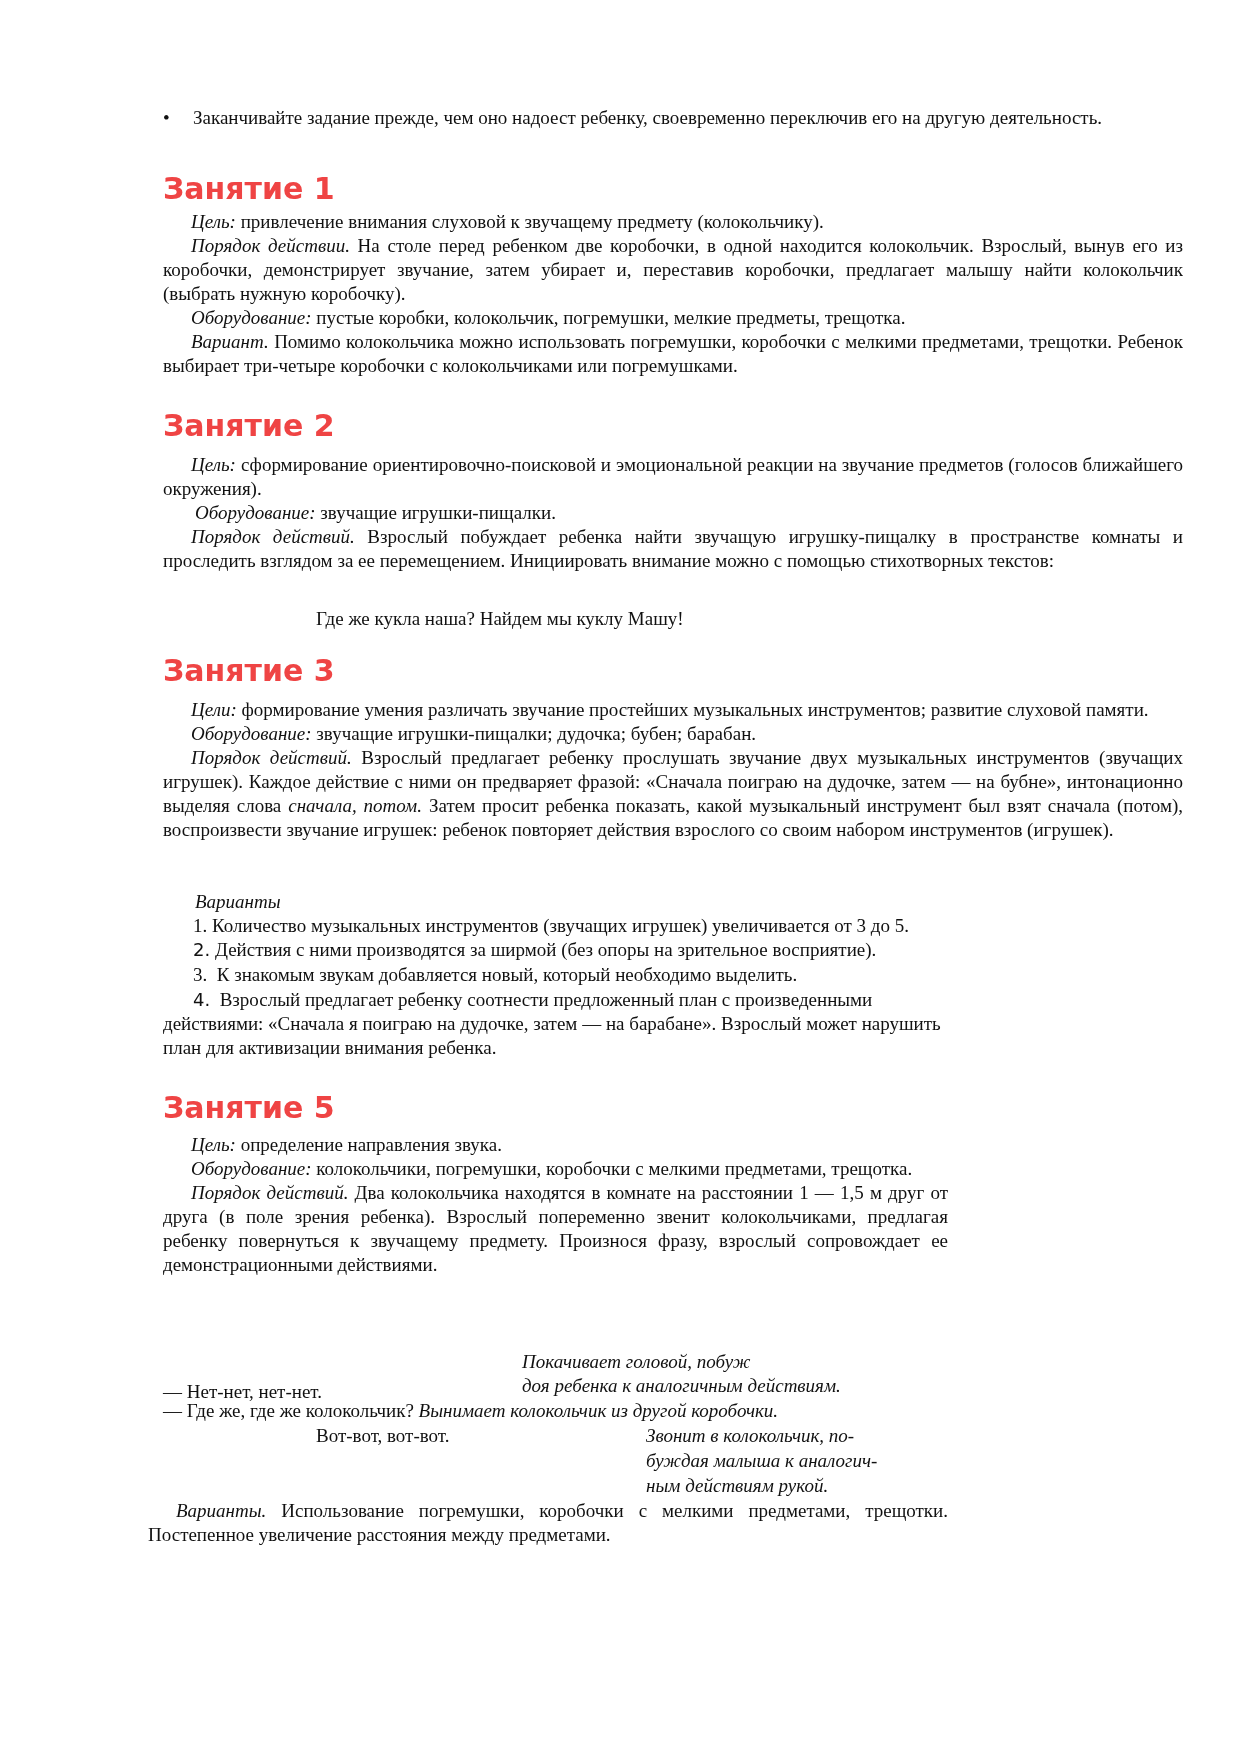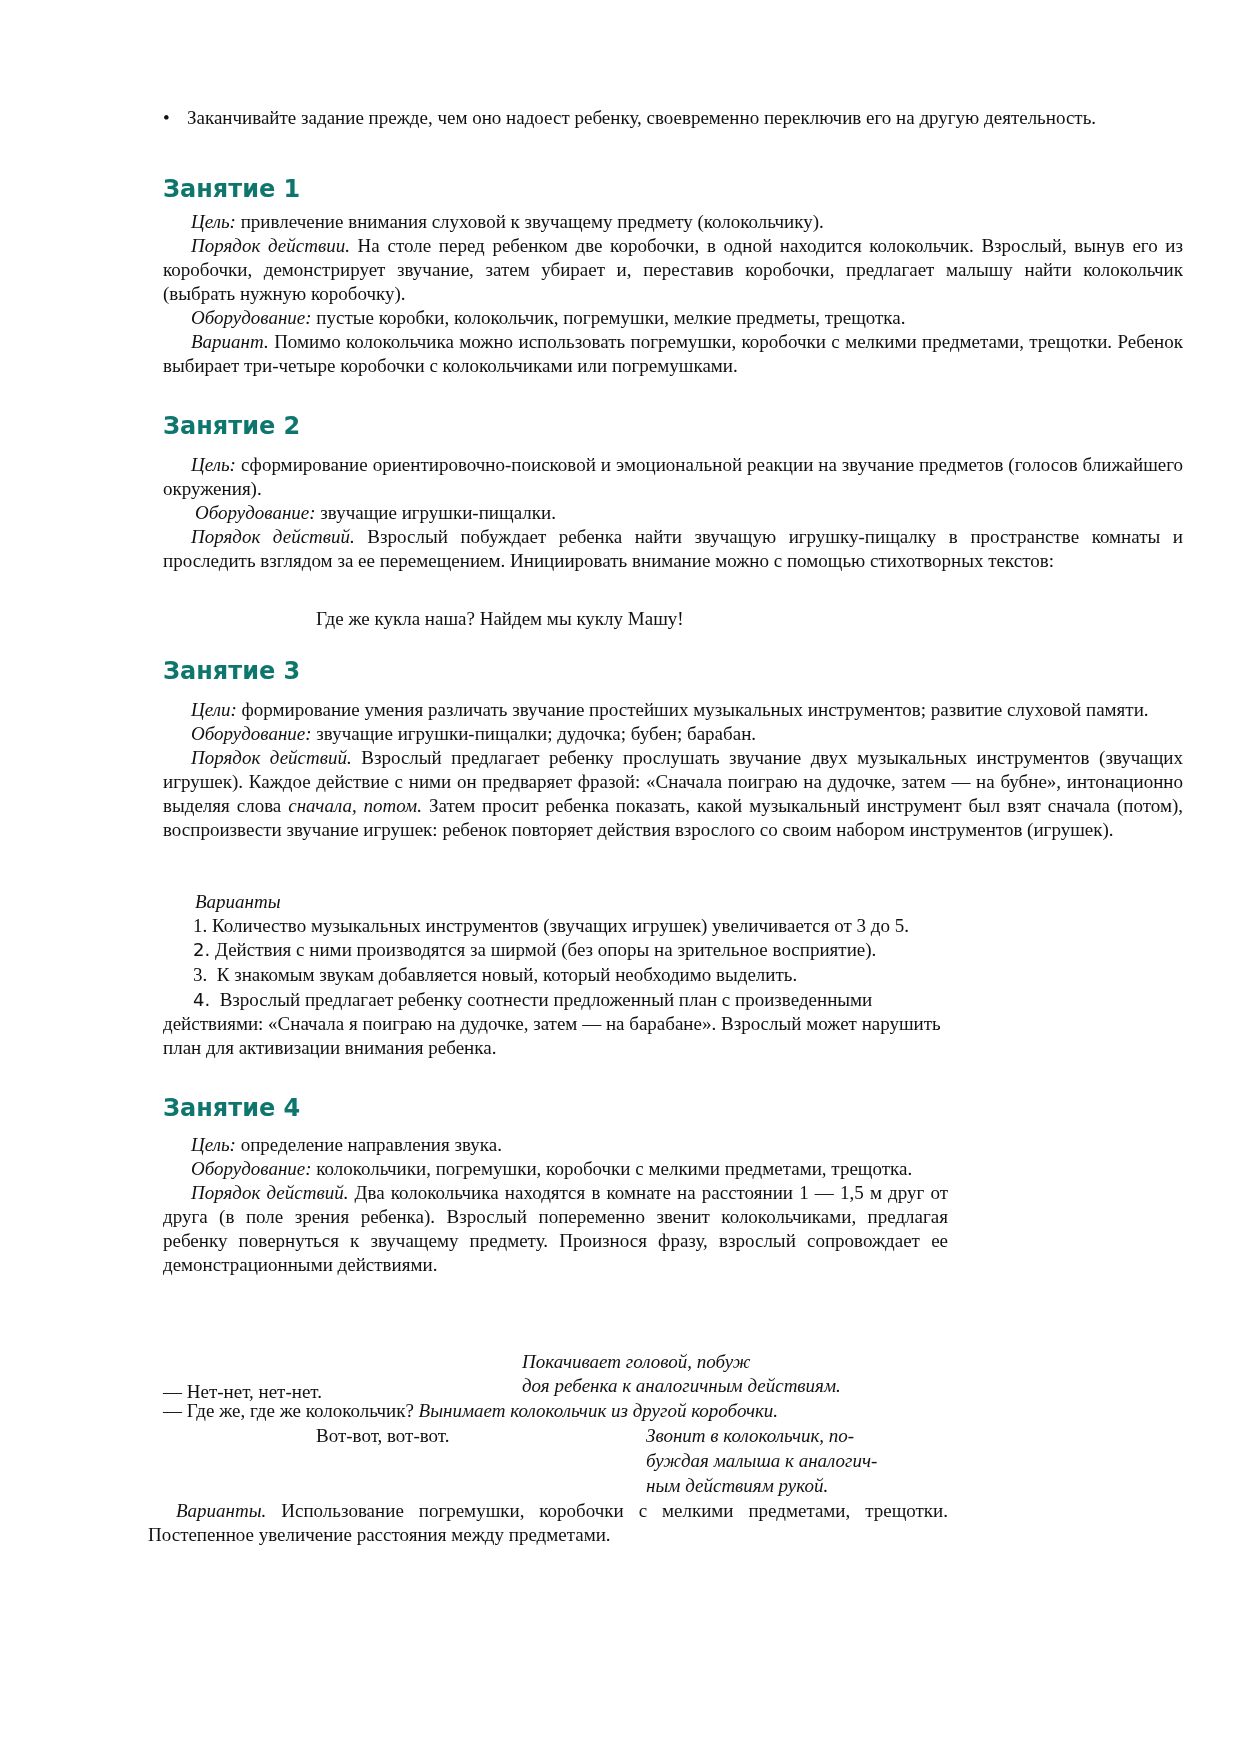--- a/index.html
+++ b/index.html
@@ -1,26 +1,26 @@
 <!DOCTYPE html>
 <html><head>
 <meta charset="utf-8">
 <style>
   html, body { margin: 0; padding: 0; background: #ffffff; }
   body { width: 1240px; height: 1754px; position: relative; overflow: hidden; color: #111; }
   .page { position: absolute; left: 0; top: 0; width: 1240px; height: 1754px; }
   .txt { font-family: "Liberation Serif", serif; font-size: 19px; line-height: 24px; }
   .it { font-style: italic; }
-  .h { position: absolute; left: 163px; font-family: "DejaVu Sans", sans-serif; font-weight: bold; font-size: 24px; line-height: 28px; color: #0f766e; }
+  .h { position: absolute; left: 163px; font-family: "DejaVu Sans", sans-serif; font-weight: bold; font-size: 30px; line-height: 28px; color: #ef4444; }
   .blk { position: absolute; }
   .just { text-align: justify; text-align-last: left; }
   .ind { text-indent: 28px; }
   .bullet-line { position: absolute; left: 163px; top: 106px; width: 1020px; }
   .bullet-dot { position: absolute; left: 0; top: 0; }
-  .bullet-text { margin-left: 24px; }
+  .bullet-text { margin-left: 30px; }
   .num { font-family: "DejaVu Sans", sans-serif; font-size: 18px; }
 </style>
 </head>
 <body>
 
 <div class="page" data-name="document-page">
 
   <div class="bullet-line txt just" data-name="intro-bullet-item">
     <span class="bullet-dot" data-name="bullet-icon">•</span>
     <div class="bullet-text" data-name="intro-text">Заканчивайте задание прежде, чем оно надоест ребенку, своевременно переключив его на другую деятельность.</div>
@@ -47,21 +47,21 @@
     <div class="ind just" data-name="lesson-3-goal"><span class="it" data-name="goal-label">Цели:</span> <span>формирование умения различать звучание простейших музыкальных инструментов; развитие слуховой памяти.</span></div>
     <div class="ind" data-name="lesson-3-equipment"><span class="it" data-name="equipment-label">Оборудование:</span> <span>звучащие игрушки-пищалки; дудочка; бубен; барабан.</span></div>
     <div class="ind just" data-name="lesson-3-procedure"><span class="it" data-name="procedure-label">Порядок действий.</span> <span>Взрослый предлагает ребенку прослушать звучание двух музыкальных инструментов (звучащих игрушек). Каждое действие с ними он предваряет фразой: «Сначала поиграю на дудочке, затем — на бубне», интонационно выделяя слова</span> <span class="it">сначала, потом.</span> <span>Затем просит ребенка показать, какой музыкальный инструмент был взят сначала (потом), воспроизвести звучание игрушек: ребенок повторяет действия взрослого со своим набором инструментов (игрушек).</span></div>
   </div>
   <div class="blk txt it" style="left:195px; top:890px;" data-name="lesson-3-variants-label">Варианты</div>
   <div class="blk txt" style="left:193px; top:914px; width:800px;" data-name="lesson-3-variant-1"><span>1.</span> <span>Количество музыкальных инструментов (звучащих игрушек) увеличивается от 3 до 5.</span></div>
   <div class="blk txt" style="left:193px; top:938px; width:800px;" data-name="lesson-3-variant-2"><span class="num">2.</span> <span>Действия с ними производятся за ширмой (без опоры на зрительное восприятие).</span></div>
   <div class="blk txt" style="left:193px; top:963px; width:800px;" data-name="lesson-3-variant-3"><span>3.</span>&nbsp; <span>К знакомым звукам добавляется новый, который необходимо выделить.</span></div>
   <div class="blk txt" style="left:163px; top:988px; width:790px; text-indent:30px;" data-name="lesson-3-variant-4"><span class="num">4.</span>&nbsp; <span>Взрослый предлагает ребенку соотнести предложенный план с произведенными действиями: «Сначала я поиграю на дудочке, затем — на барабане». Взрослый может нарушить план для активизации внимания ребенка.</span></div>
 
-  <div class="h" style="top:1094px;" data-name="lesson-4-heading">Занятие 4</div>
+  <div class="h" style="top:1094px;" data-name="lesson-4-heading">Занятие 5</div>
   <div class="blk txt" style="left:163px; top:1133px; width:785px;" data-name="lesson-4-body">
     <div class="ind" data-name="lesson-4-goal"><span class="it" data-name="goal-label">Цель:</span> <span>определение направления звука.</span></div>
     <div class="ind just" data-name="lesson-4-equipment"><span class="it" data-name="equipment-label">Оборудование:</span> <span>колокольчики, погремушки, коробочки с мелкими предметами, трещотка.</span></div>
     <div class="ind just" data-name="lesson-4-procedure"><span class="it" data-name="procedure-label">Порядок действий.</span> <span>Два колокольчика находятся в комнате на расстоянии 1 — 1,5 м друг от друга (в поле зрения ребенка). Взрослый попеременно звенит колокольчиками, предлагая ребенку повернуться к звучащему предмету. Произнося фразу, взрослый сопровождает ее демонстрационными действиями.</span></div>
   </div>
 
   <style>
     
     [data-name="dialogue-line-1"] { padding-left: 28px; text-indent: -28px; width: 660px; }
   </style>

